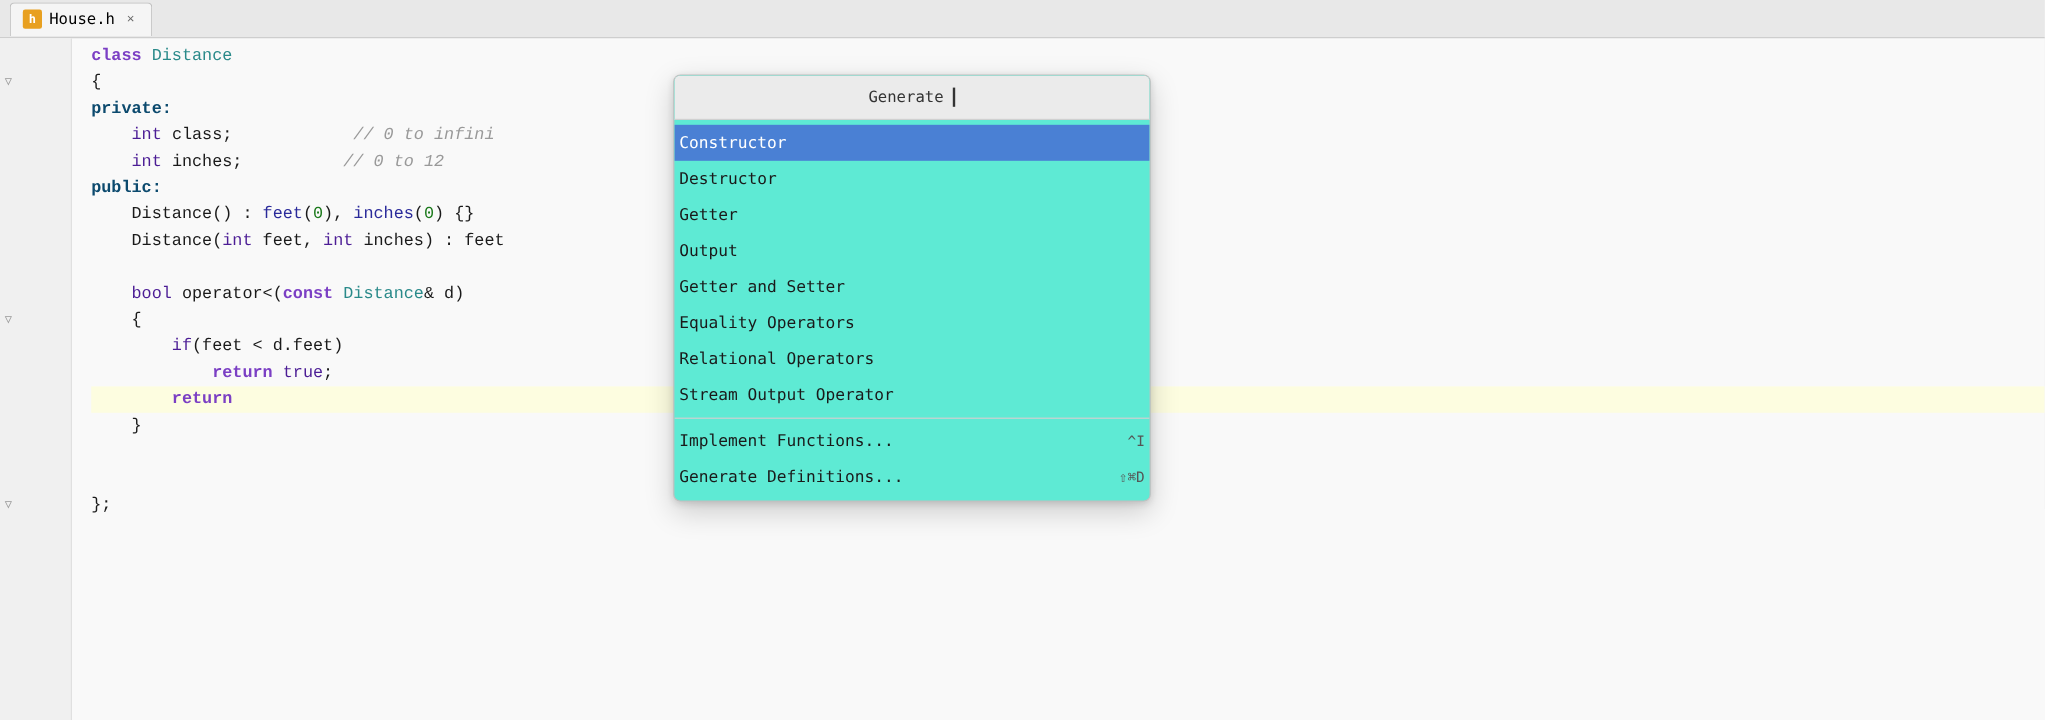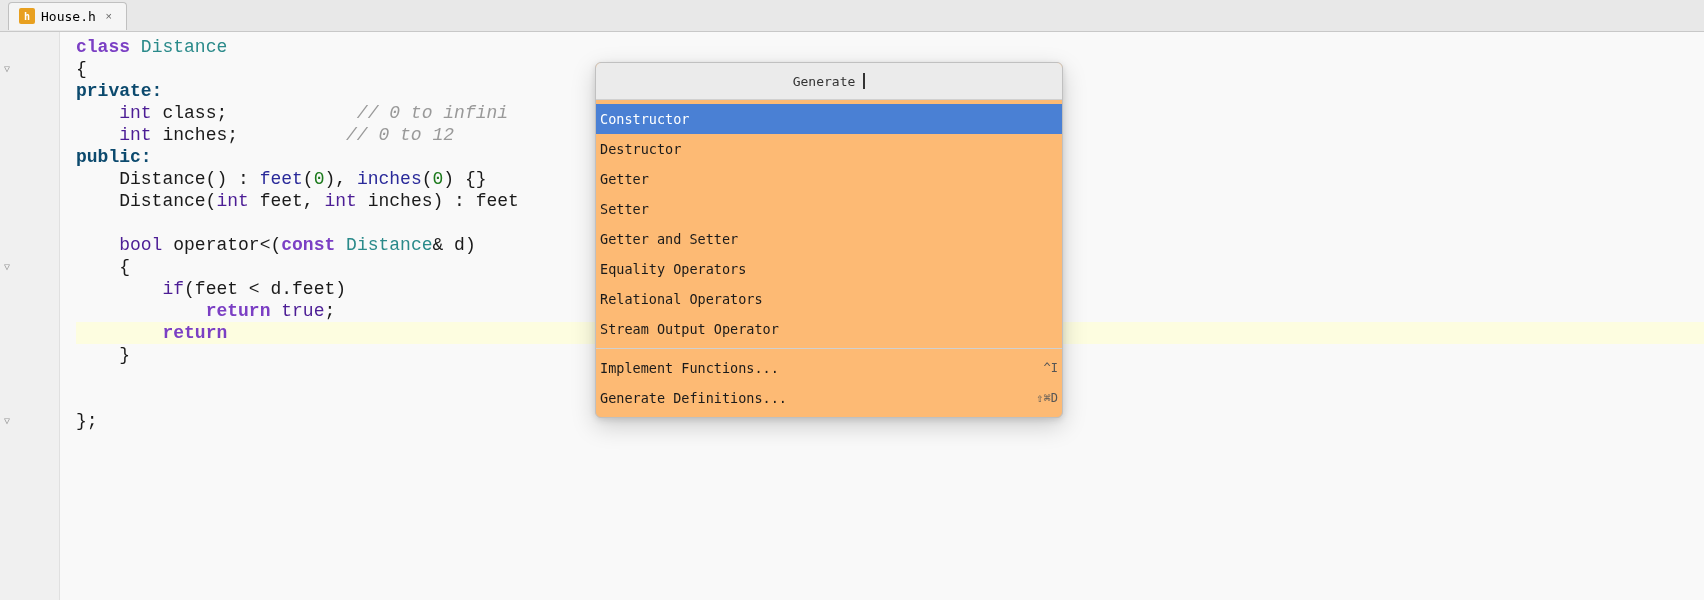--- a/index.html
+++ b/index.html
@@ -99,21 +99,21 @@
       cursor: pointer;
       position: absolute;
       left: 4px;
     }
 
     
     .code-area {
       flex: 1;
       padding: 4px 0 10px 16px;
       font-family: 'Menlo', 'Monaco', 'Courier New', monospace;
-      font-size: 18px;
+      font-size: 14px;
       line-height: 22px;
       color: #1a1a1a;
       overflow: hidden;
       position: relative;
     }
 
     .code-line {
       height: 22px;
       white-space: pre;
       display: flex;
@@ -130,23 +130,23 @@
     .kw-bold { font-weight: bold; color: #0c4a6e; text-align: center; }
     .type-teal { color: #2a8a8a; }
     .comment { color: #999999; font-style: italic; }
     .num { color: #1c7a1c; }
     .fn-call { color: #2a2a9a; }
 
     
     .dropdown-overlay {
       position: absolute;
       top: 30px;
-      left: 595px;
-      width: 468px;
-      background: #fdba74;
+      left: 561px;
+      width: 398px;
+      background: #5eead4;
       border: 1px solid #c0c0c0;
       border-radius: 6px;
       box-shadow: 0 8px 24px rgba(0,0,0,0.18), 0 2px 6px rgba(0,0,0,0.12);
       z-index: 100;
       overflow: hidden;
     }
 
     .dropdown-header {
       text-align: center;
       padding: 10px 16px;
@@ -304,21 +304,21 @@
       <div class="dropdown-item selected">
         <span>Constructor</span>
       </div>
       <div class="dropdown-item">
         <span>Destructor</span>
       </div>
       <div class="dropdown-item">
         <span>Getter</span>
       </div>
       <div class="dropdown-item">
-        <span>Setter</span>
+        <span>Output</span>
       </div>
       <div class="dropdown-item">
         <span>Getter and Setter</span>
       </div>
       <div class="dropdown-item">
         <span>Equality Operators</span>
       </div>
       <div class="dropdown-item">
         <span>Relational Operators</span>
       </div>

